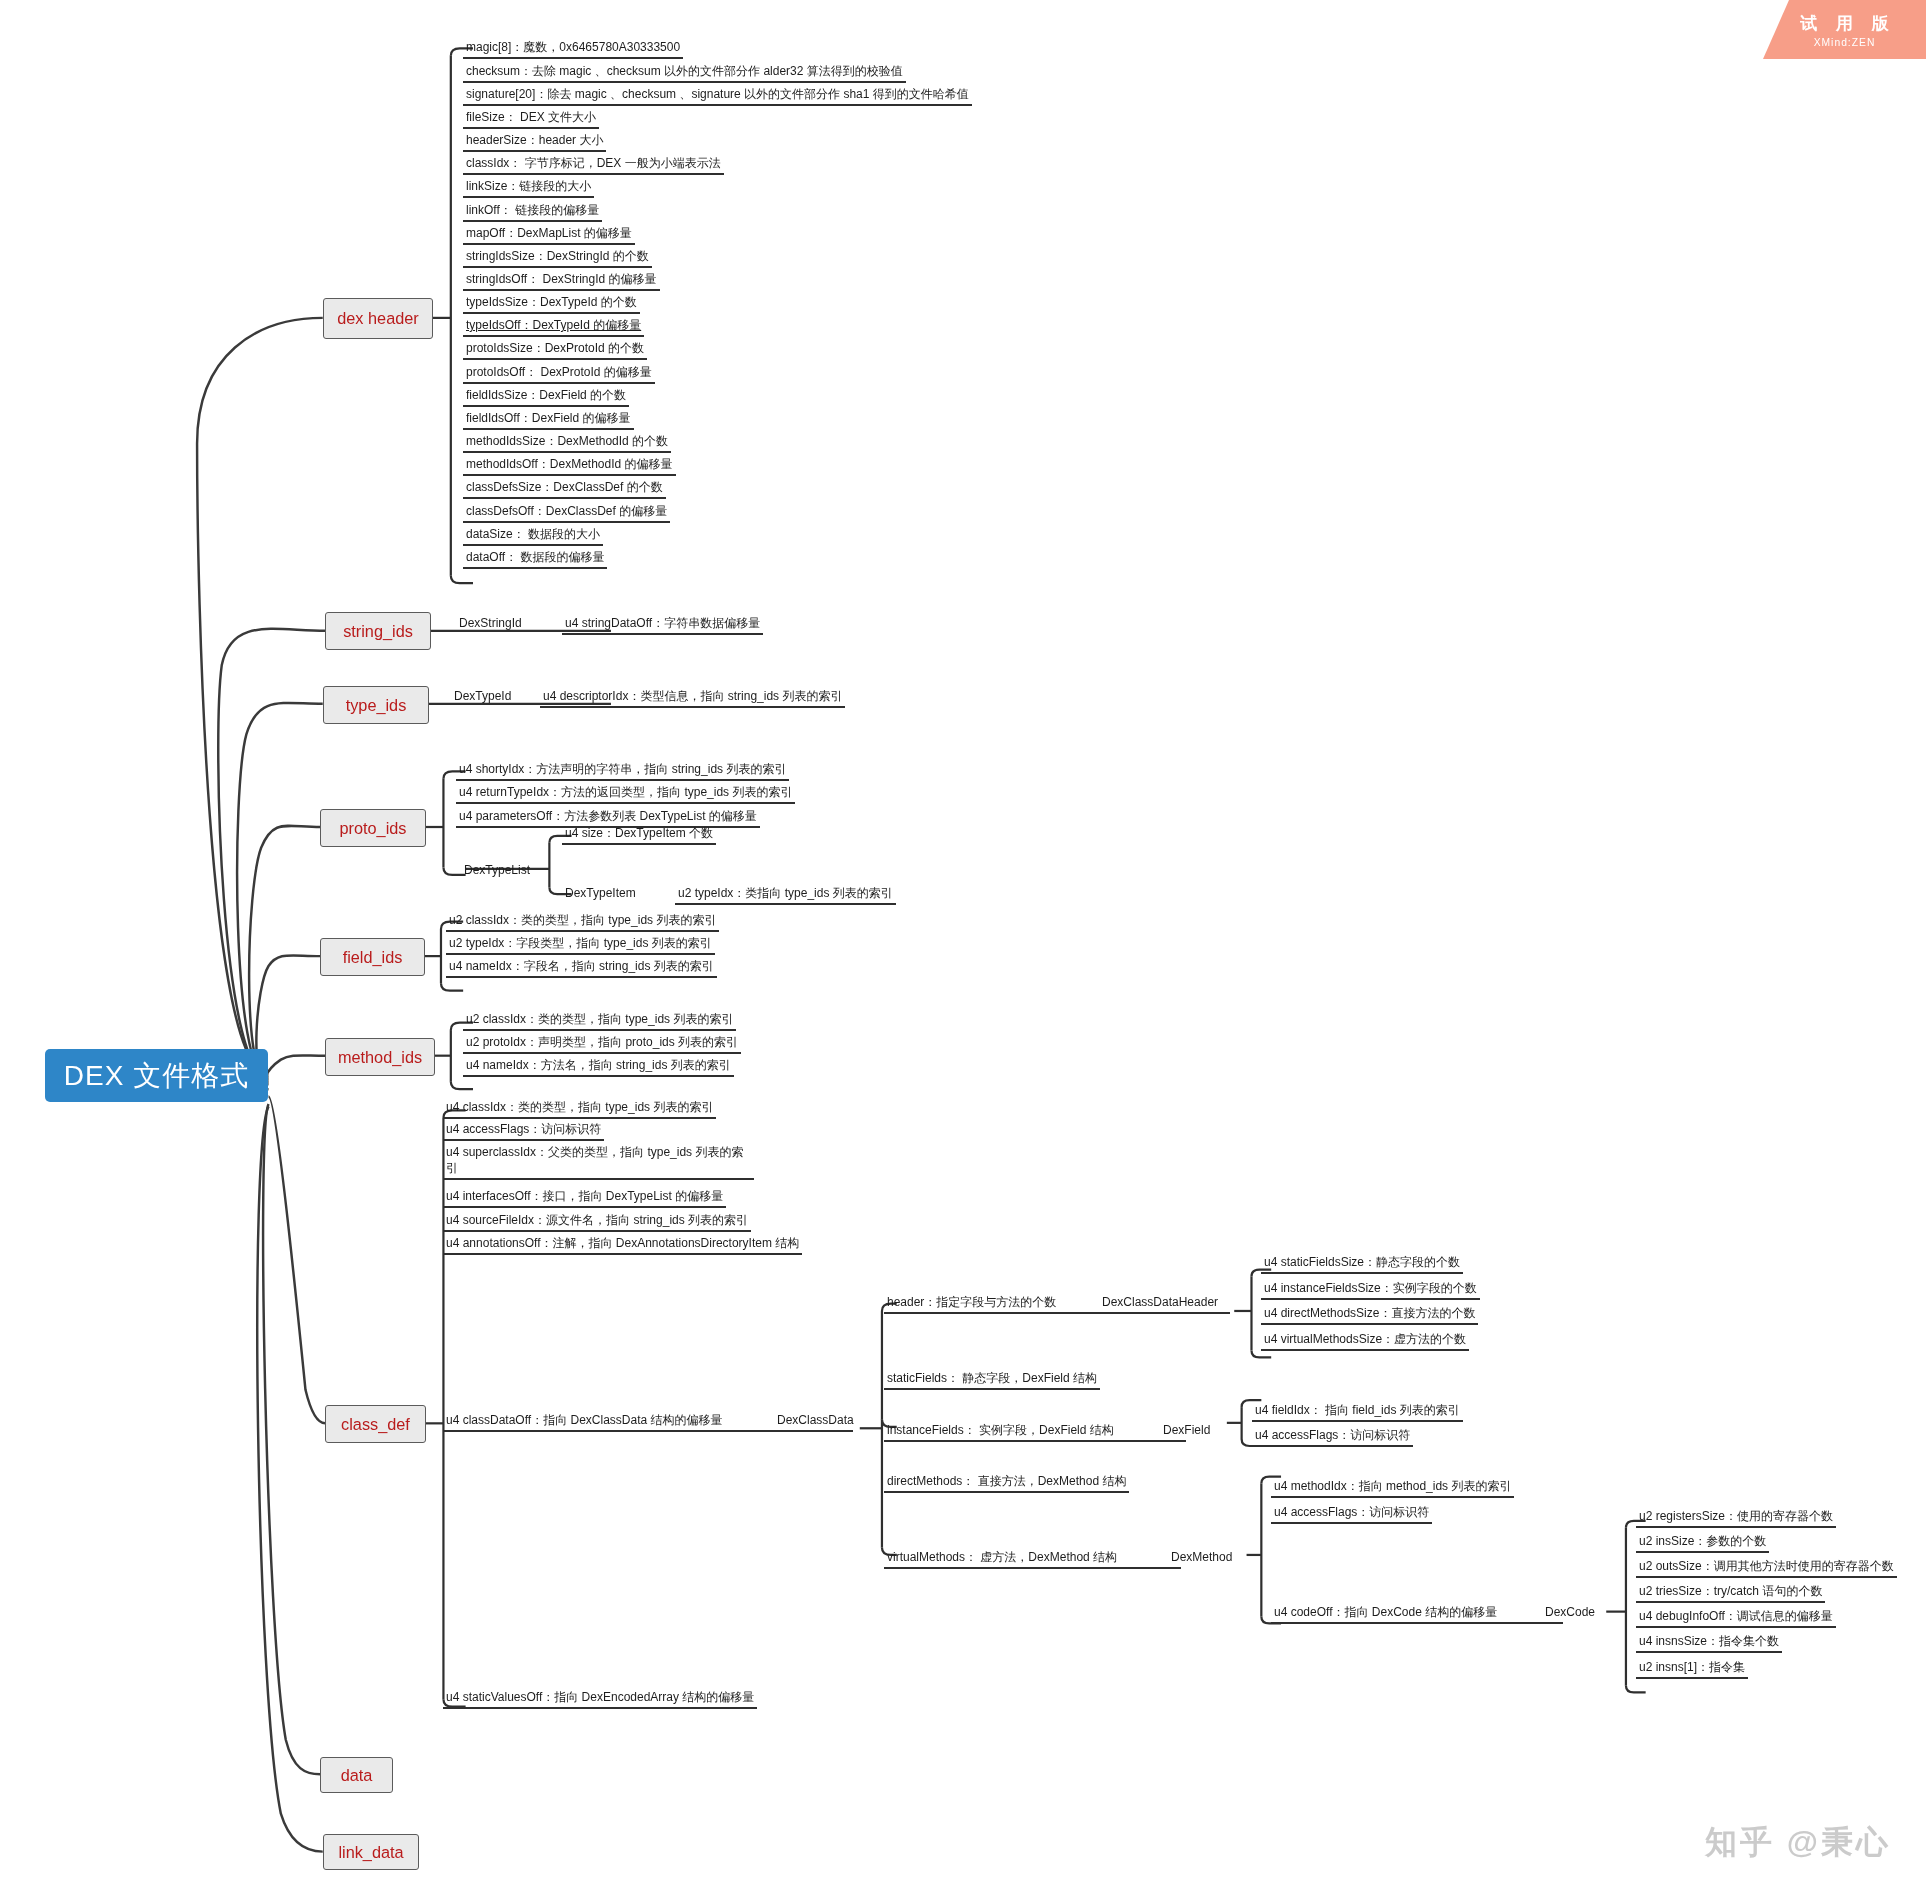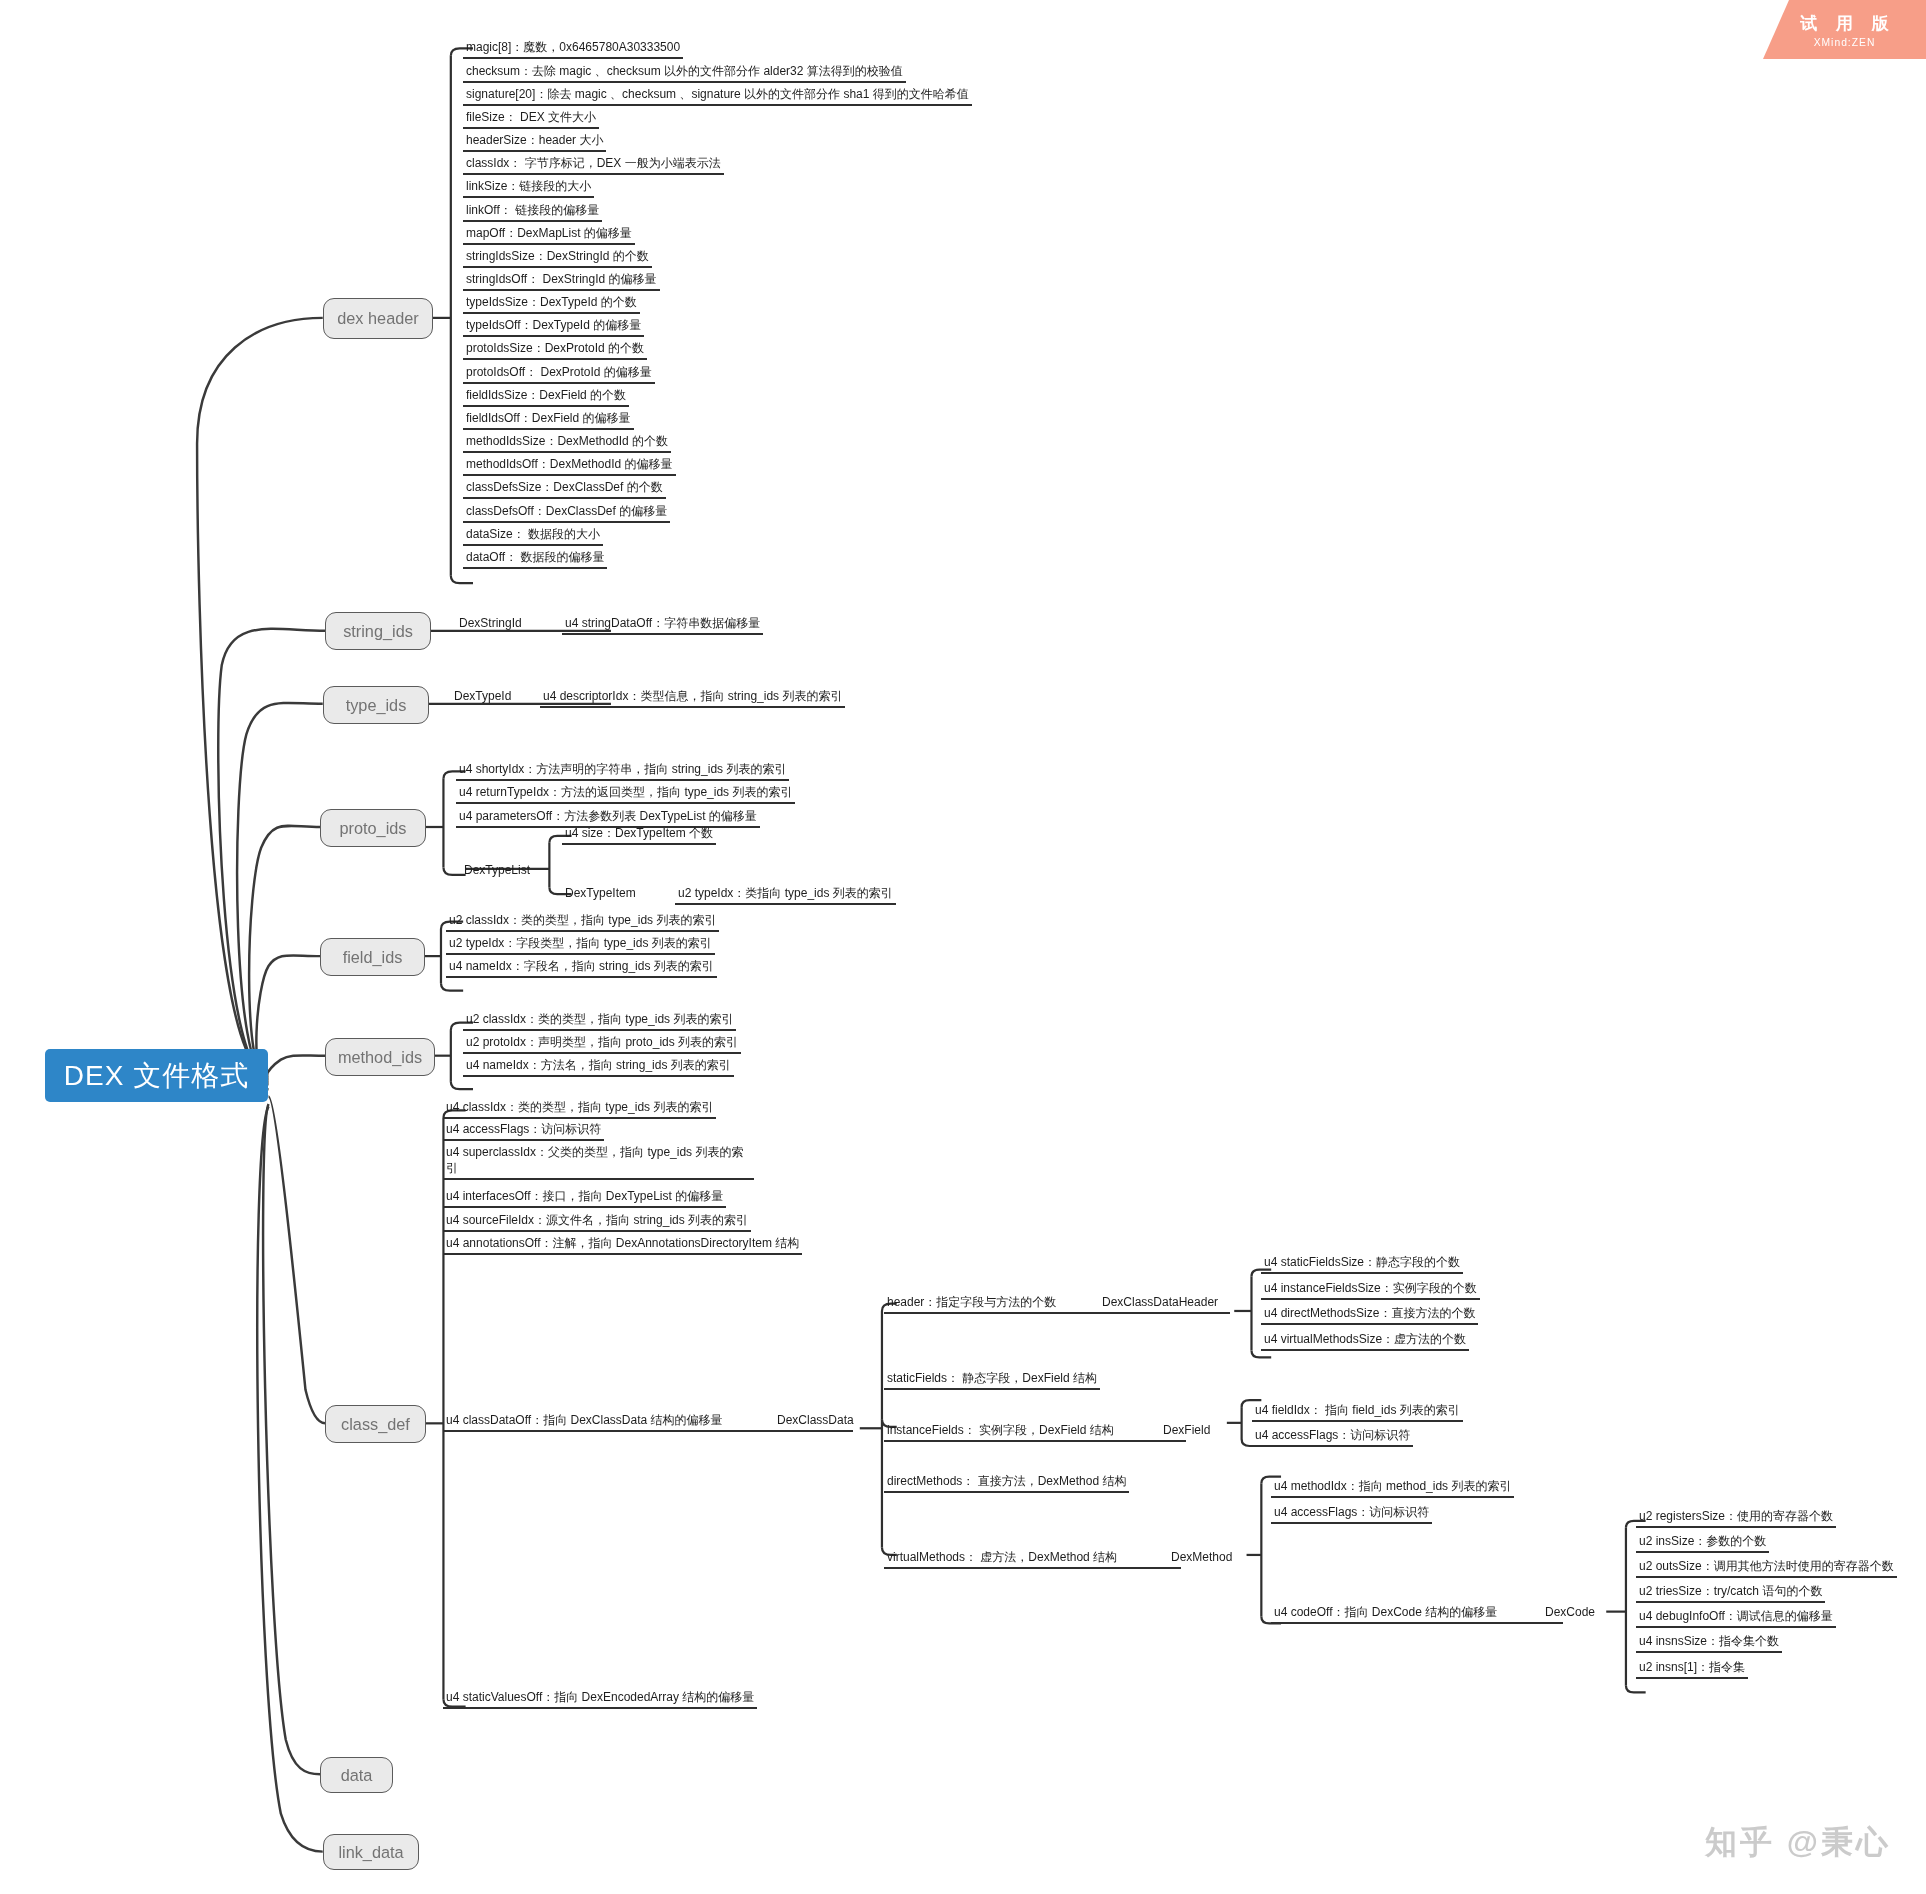--- a/index.html
+++ b/index.html
@@ -11,23 +11,23 @@
 
   
   .root-node{
     position:absolute;background:#2E86C8;color:#fff;border-radius:5px;
     display:flex;align-items:center;justify-content:center;
     font-size:28px;letter-spacing:1px;white-space:nowrap;
   }
 
   
   .branch-node{
-    position:absolute;background:#EAEAEA;border:1px solid #5b5b5b;border-radius:11px;
+    position:absolute;background:#EAEAEA;border:1px solid #5b5b5b;border-radius:3px;
     display:flex;align-items:center;justify-content:center;
-    font-size:16.3px;white-space:nowrap;color:#737373;
+    font-size:16.3px;white-space:nowrap;color:#b91c1c;
   }
 
   
   .leaf{
     position:absolute;font-size:12px;line-height:1.35;color:#1d1d1d;
     white-space:nowrap;padding:0 3px 1.5px 3px;
   }
   .leaf.wrap{white-space:normal;}
   .plain{
     position:absolute;font-size:12px;line-height:1.35;color:#1d1d1d;white-space:nowrap;
@@ -151,21 +151,21 @@
       <div class="leaf" style="left: 463px; top: 86px; border-bottom: 2px solid rgb(47, 47, 47);">signature[20]：除去 magic 、checksum 、signature 以外的文件部分作 sha1 得到的文件哈希值</div>
       <div class="leaf" style="left: 463px; top: 109px; border-bottom: 2px solid rgb(47, 47, 47);">fileSize： DEX 文件大小</div>
       <div class="leaf" style="left: 463px; top: 132px; border-bottom: 2px solid rgb(47, 47, 47);">headerSize：header 大小</div>
       <div class="leaf" style="left: 463px; top: 155px; border-bottom: 2px solid rgb(47, 47, 47);">classIdx： 字节序标记，DEX 一般为小端表示法</div>
       <div class="leaf" style="left: 463px; top: 178px; border-bottom: 2px solid rgb(47, 47, 47);">linkSize：链接段的大小</div>
       <div class="leaf" style="left: 463px; top: 202px; border-bottom: 2px solid rgb(47, 47, 47);">linkOff： 链接段的偏移量</div>
       <div class="leaf" style="left: 463px; top: 225px; border-bottom: 2px solid rgb(47, 47, 47);">mapOff：DexMapList 的偏移量</div>
       <div class="leaf" style="left: 463px; top: 248px; border-bottom: 2px solid rgb(47, 47, 47);">stringIdsSize：DexStringId 的个数</div>
       <div class="leaf" style="left: 463px; top: 271px; border-bottom: 2px solid rgb(47, 47, 47);">stringIdsOff： DexStringId 的偏移量</div>
       <div class="leaf" style="left: 463px; top: 294px; border-bottom: 2px solid rgb(47, 47, 47);">typeIdsSize：DexTypeId 的个数</div>
-      <div class="leaf" style="left: 463px; top: 317px; border-bottom: 2px solid rgb(47, 47, 47);">typeIdsOff：DexTypeId 的偏移量</div>
+      <div class="leaf" style="left: 463px; top: 317px; border-bottom: 2px solid rgb(47, 47, 47); text-decoration: underline;">typeIdsOff：DexTypeId 的偏移量</div>
       <div class="leaf" style="left: 463px; top: 340px; border-bottom: 2px solid rgb(47, 47, 47);">protoIdsSize：DexProtoId 的个数</div>
       <div class="leaf" style="left: 463px; top: 364px; border-bottom: 2px solid rgb(47, 47, 47);">protoIdsOff： DexProtoId 的偏移量</div>
       <div class="leaf" style="left: 463px; top: 387px; border-bottom: 2px solid rgb(47, 47, 47);">fieldIdsSize：DexField 的个数</div>
       <div class="leaf" style="left: 463px; top: 410px; border-bottom: 2px solid rgb(47, 47, 47);">fieldIdsOff：DexField 的偏移量</div>
       <div class="leaf" style="left: 463px; top: 433px; border-bottom: 2px solid rgb(47, 47, 47);">methodIdsSize：DexMethodId 的个数</div>
       <div class="leaf" style="left: 463px; top: 456px; border-bottom: 2px solid rgb(47, 47, 47);">methodIdsOff：DexMethodId 的偏移量</div>
       <div class="leaf" style="left: 463px; top: 479px; border-bottom: 2px solid rgb(47, 47, 47);">classDefsSize：DexClassDef 的个数</div>
       <div class="leaf" style="left: 463px; top: 503px; border-bottom: 2px solid rgb(47, 47, 47);">classDefsOff：DexClassDef 的偏移量</div>
       <div class="leaf" style="left: 463px; top: 526px; border-bottom: 2px solid rgb(47, 47, 47);">dataSize： 数据段的大小</div>
       <div class="leaf" style="left: 463px; top: 549px; border-bottom: 2px solid rgb(47, 47, 47);">dataOff： 数据段的偏移量</div>

